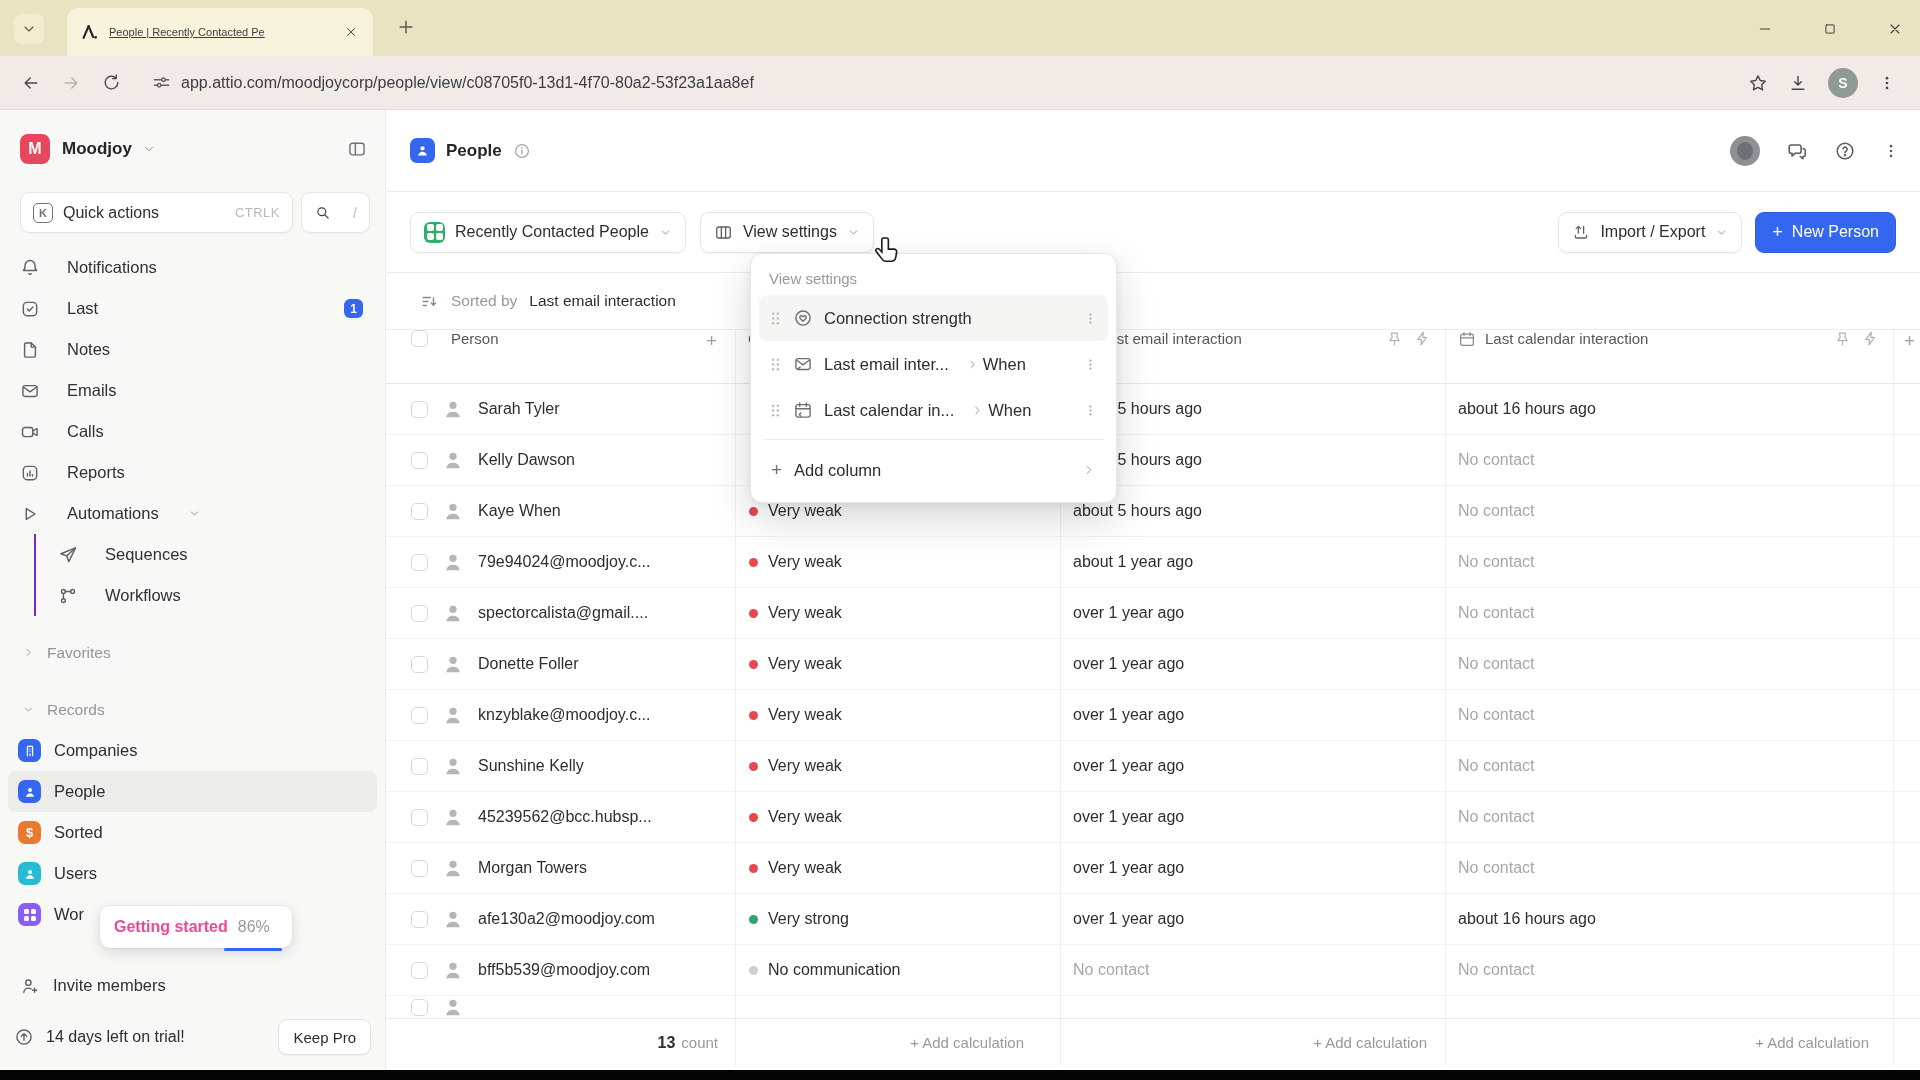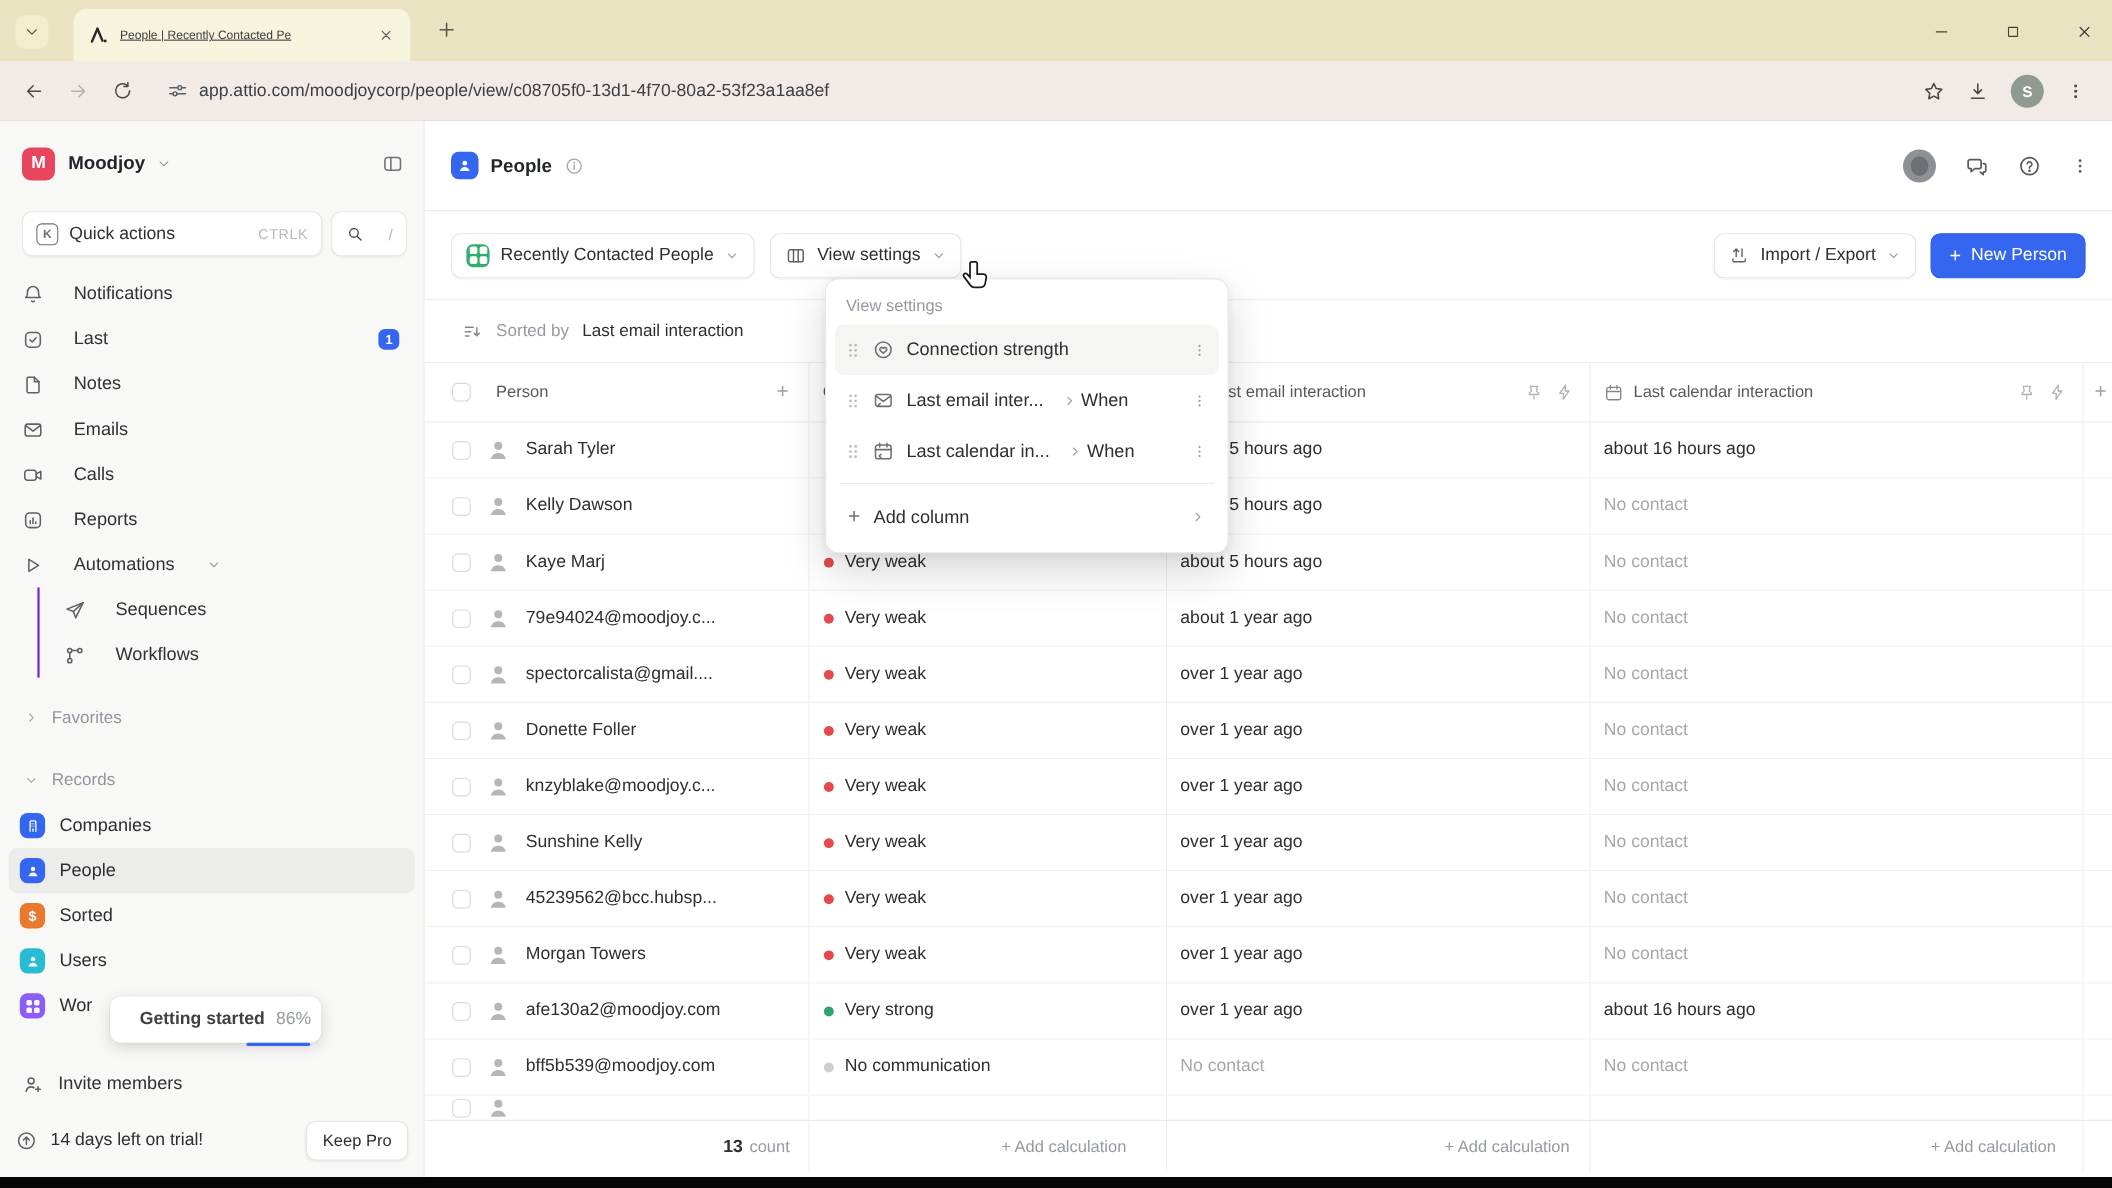--- a/index.html
+++ b/index.html
@@ -63,21 +63,21 @@
   .rec-item .nlabel{font-size:16.5px;color:#2b2e32;font-weight:500;}
   .rec-item.active{background:#ececea;}
   .dollar{font-size:13px;font-weight:700;}
   .invite{position:absolute;left:8px;right:8px;bottom:64px;height:41px;display:flex;align-items:center;gap:13px;padding:0 12px;color:#2e3135;}
   .invite .nlabel{font-size:16.5px;}
   .trialrow{position:absolute;left:14px;right:14px;bottom:12px;height:42px;display:flex;align-items:center;gap:12px;}
   .trialrow .ticon{color:#5e6166;}
   .trialtext{font-size:16px;color:#2b2e32;}
   .keeppro{margin-left:auto;height:36px;padding:0 14px;background:#fff;border:1px solid #e4e3e0;border-radius:9px;font-size:15px;color:#2b2e32;display:flex;align-items:center;box-shadow:0 1px 2px rgba(0,0,0,.05);}
   .gspill{position:absolute;left:100px;top:906px;width:192px;height:42px;background:#fff;border-radius:10px;box-shadow:0 4px 14px rgba(0,0,0,.14),0 0 0 1px rgba(0,0,0,.03);display:flex;align-items:center;gap:10px;padding:0 14px;z-index:40;}
-  .gslabel{font-size:16px;font-weight:600;color:#404040;white-space:nowrap;margin-left:13px;}
+  .gslabel{font-size:16px;font-weight:600;color:#ec4899;white-space:nowrap;}
   .gspct{font-size:16px;color:#9599a0;}
   .gsbar{position:absolute;right:10px;bottom:-3px;width:58px;height:3px;border-radius:2px;background:#3566f0;}
 
   
   .main{position:absolute;left:386px;top:0;right:0;height:100%;}
   .apphead{height:82px;border-bottom:1px solid #ececea;display:flex;align-items:center;padding:0 20px 0 24px;}
   .crumb{display:flex;align-items:center;gap:11px;}
   .pplicon{width:25px;height:25px;border-radius:7px;background:#3566f0;color:#fff;display:flex;align-items:center;justify-content:center;}
   .crumb .ptitle{font-size:17px;font-weight:600;color:#23262a;}
   .infoic{color:#a4a7ac;}
@@ -95,21 +95,21 @@
   .newperson{height:41px;display:flex;align-items:center;gap:9px;padding:0 16px;background:#3566f0;border-radius:9px;color:#fff;font-size:16px;font-weight:500;border:1px solid #2e5cdb;}
   .newperson .plus{font-size:18px;font-weight:400;}
 
   .sortbar{height:58px;border-top:1px solid #ececea;border-bottom:1px solid #ececea;display:flex;align-items:center;gap:12px;padding:0 0 0 34px;background:#fff;}
   .sorticon{color:#84878d;}
   .sortpre{font-size:15.5px;color:#9599a0;}
   .sortfield{font-size:15.5px;color:#2b2e32;}
 
   
   .thead{height:54px;display:flex;border-bottom:1px solid #e8e8e6;color:#55585e;font-size:15px;font-weight:500;}
-  .hc{display:flex;align-items:center;}
+  .hc{display:flex;align-items:flex-start;}
   .c1{width:349px;flex:none;}
   .c2{width:325px;flex:none;border-left:1px solid #eeeeec;}
   .c3{width:385px;flex:none;border-left:1px solid #eeeeec;}
   .c4{width:448px;flex:none;border-left:1px solid #eeeeec;}
   .c5{flex:1;border-left:1px solid #eeeeec;}
   .hc.c1{padding-left:25px;gap:23px;}
   .hc .hplus{margin-left:auto;padding-right:18px;color:#9ca0a5;font-size:19px;font-weight:400;}
   .hc.c3,.hc.c4{padding-left:12px;gap:9px;}
   .hicon{color:#85888e;}
   .hpins{margin-left:auto;display:flex;gap:11px;padding-right:14px;color:#aeb1b5;}
@@ -674,21 +674,21 @@
 
         <div class="trow">
           <div class="cell c1">
               <span class="cb"></span>
               <span class="avatar">
                 <svg viewBox="0 0 24 24" width="22" height="22">
                   <circle cx="12" cy="8" r="4"></circle>
                   <path d="M4.5 21c.9-4 3.9-6 7.5-6s6.6 2 7.5 6z"></path>
                 </svg>
               </span>
-              <span class="pname">Kaye Marj</span>
+              <span class="pname">Kaye When</span>
             </div>
           <div class="cell c2">
               <span class="dot weak"></span>
               <span class="cval">Very weak</span>
             </div>
           <div class="cell c3">
               <span class="cval">about 5 hours ago</span>
             </div>
           <div class="cell c4">
               <span class="cval muted">No contact</span>

